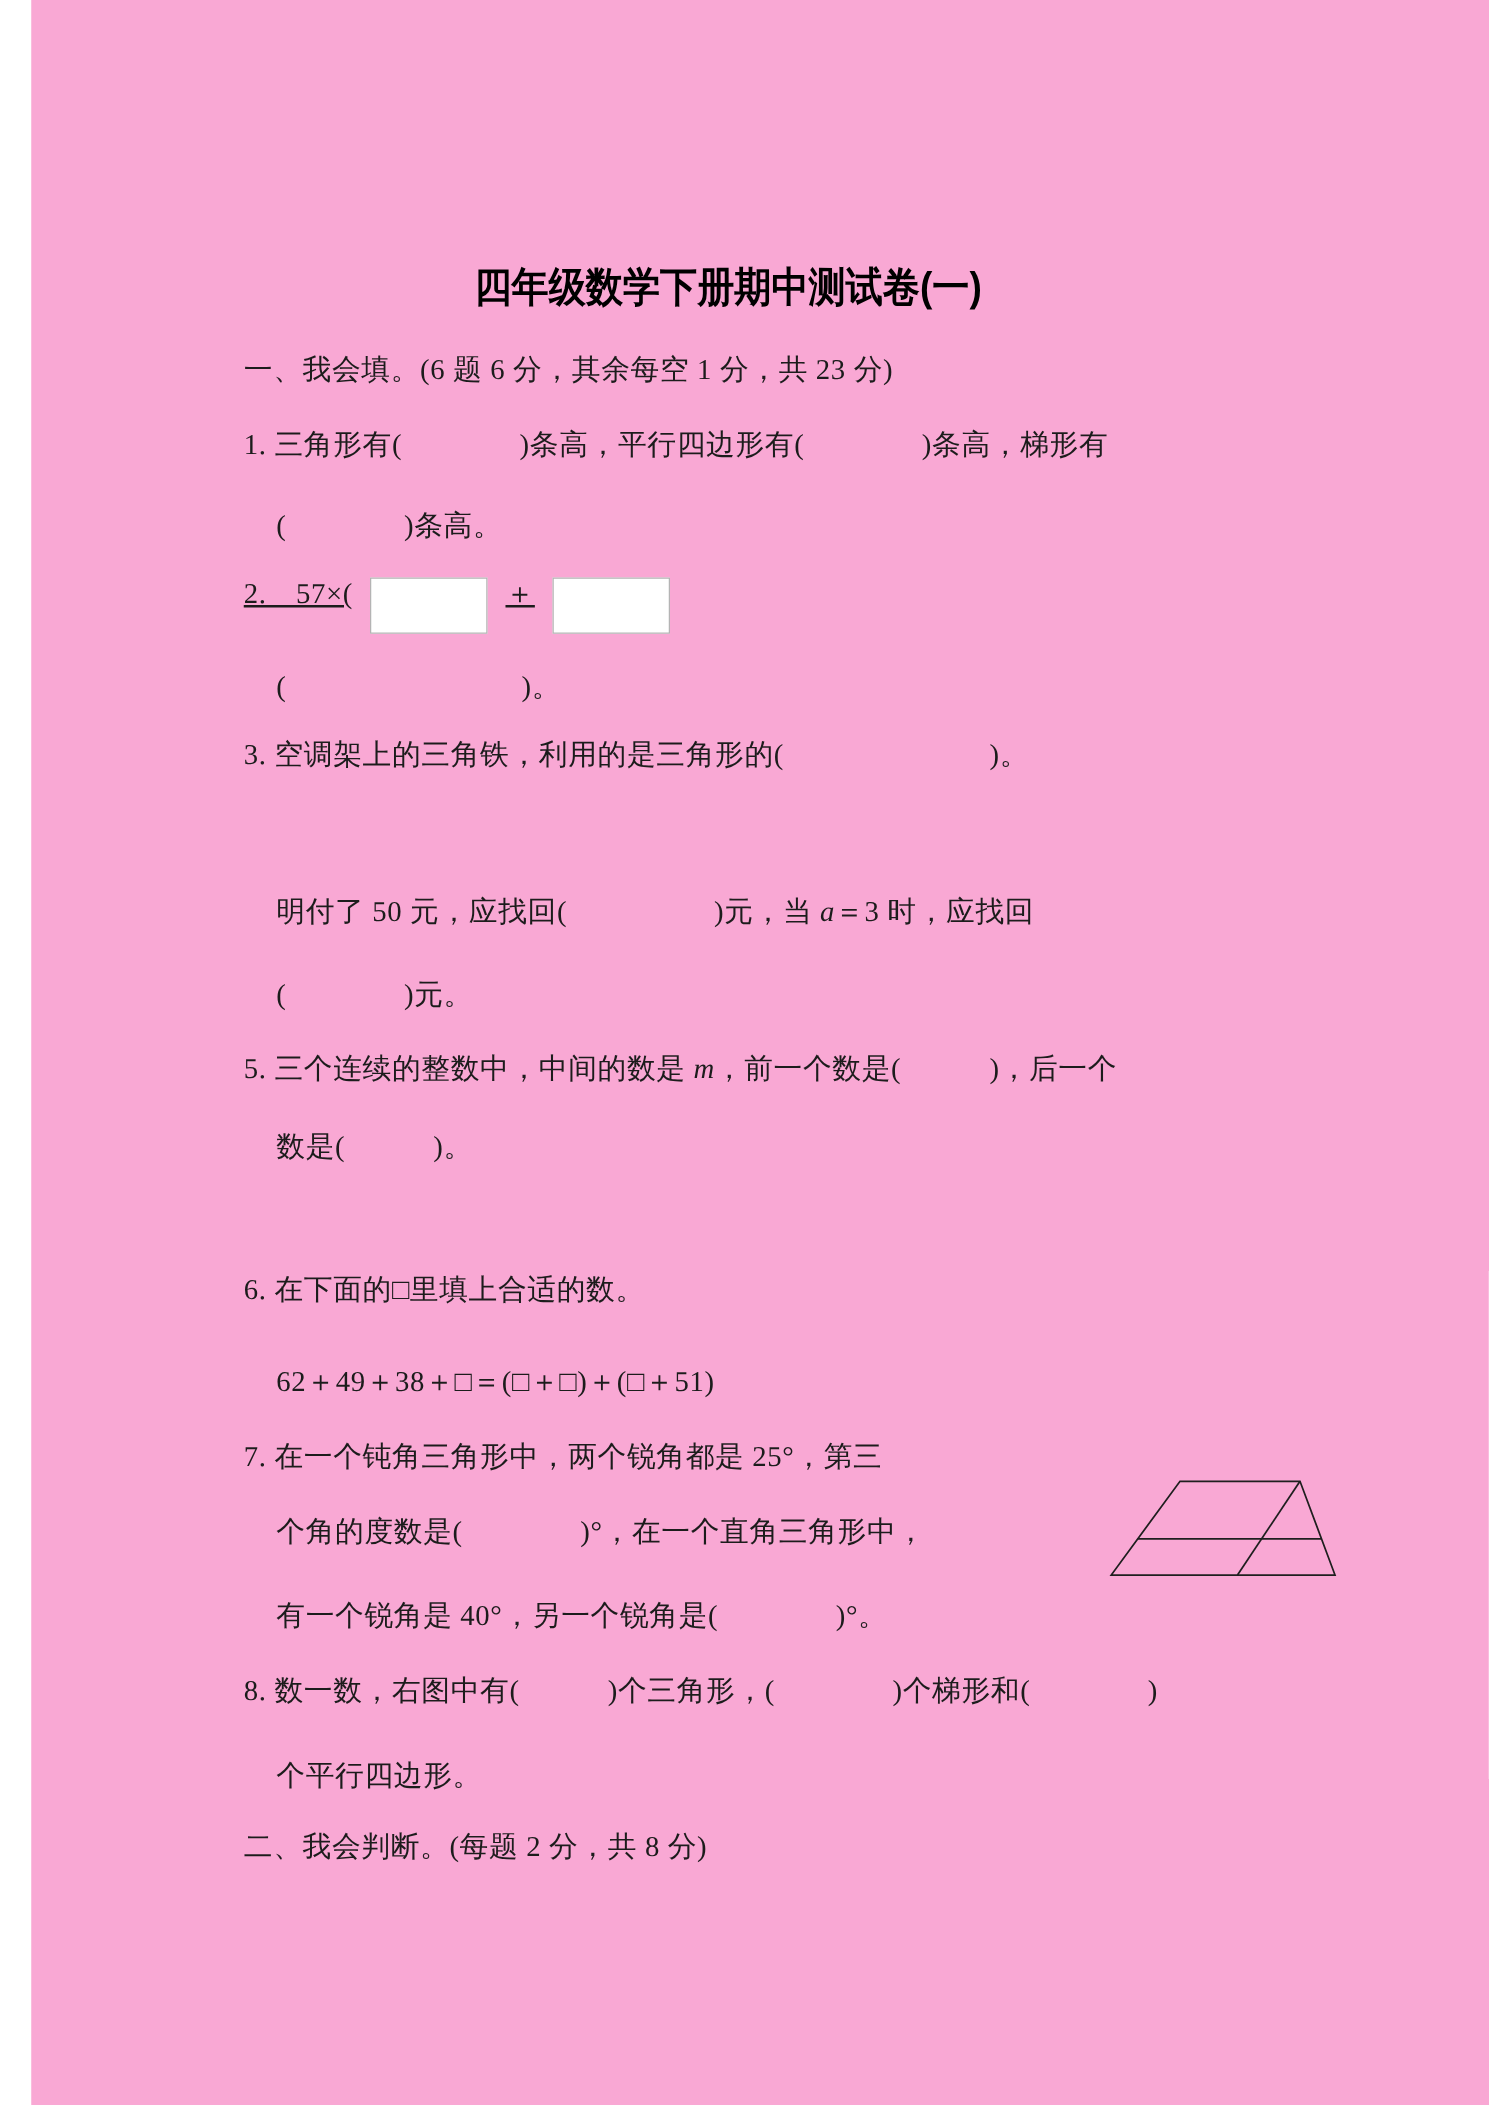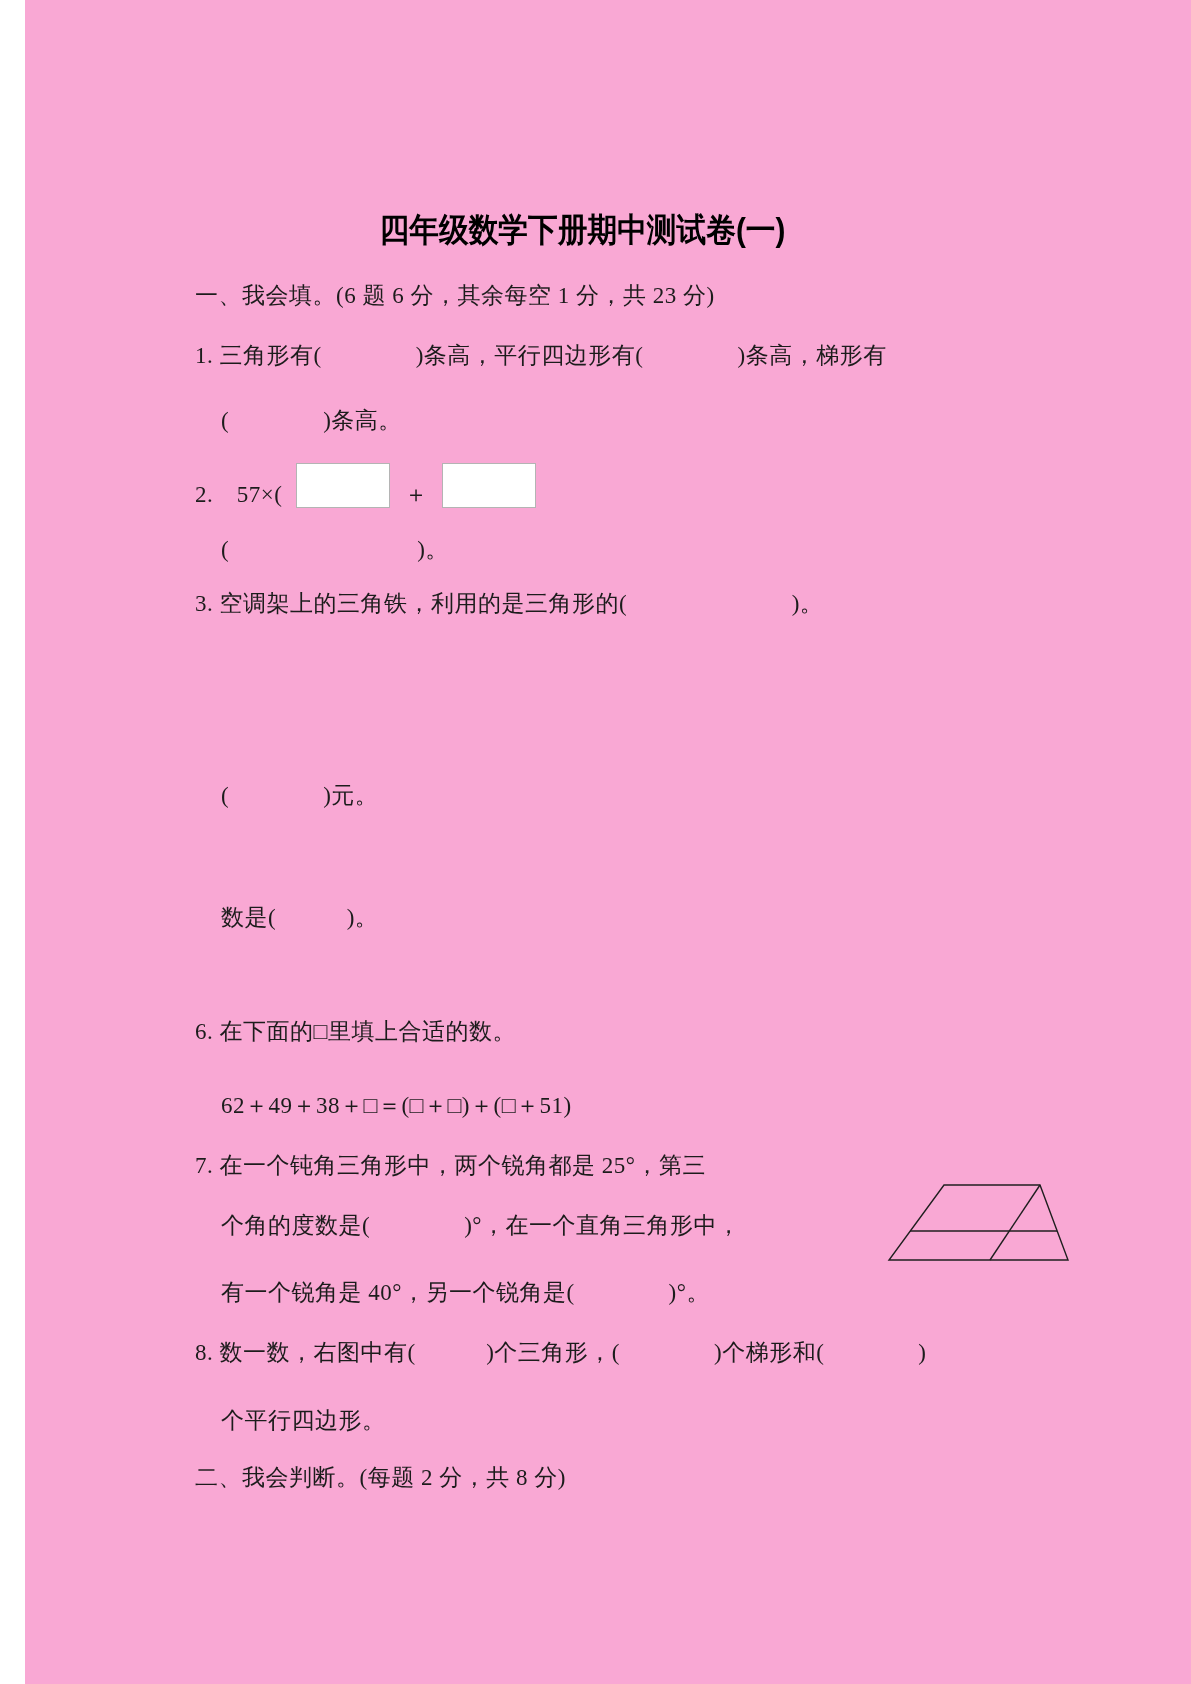--- a/index.html
+++ b/index.html
@@ -32,22 +32,23 @@
     position: absolute;
     font-size: 23px;
     line-height: 1.15;
     white-space: nowrap;
     letter-spacing: 0.5px;
   }
   .lx1 { left: 170px; }
   .lx2 { left: 196px; }
   .q2row {
     display: flex;
-    align-items: flex-end;
+    align-items: flex-start;
     height: 46px;
+    text-decoration: underline;
   }
   .fillbox {
     display: inline-block;
     width: 92px;
     height: 43px;
     border: 1px solid #b4b4b4;
     background: #ffffff;
     margin: 0 14px;
   }
   i { font-style: italic; font-family: "Liberation Serif", "DejaVu Serif", serif; }
@@ -77,22 +78,28 @@
   <div class="ln lx1 q2row" style="top:462px">
     <span>2.　57×(</span>
     <span class="fillbox"></span>
     <span>＋</span>
     <span class="fillbox"></span>
   </div>
   <div class="ln lx2" style="top:537px">(　　　　　　　　)。</div>
 
   <div class="ln lx1" style="top:591px">3. 空调架上的三角铁，利用的是三角形的(　　　　　　　)。</div>
 
+  <div class="ln lx2" style="top:717px">
+    <span>明付了 50 元，应找回(　　　　　)元，当 </span><i>a</i><span>＝3 时，应找回</span>
+  </div>
   <div class="ln lx2" style="top:783px">(　　　　)元。</div>
 
+  <div class="ln lx1" style="top:842px">
+    <span>5. 三个连续的整数中，中间的数是 </span><i>m</i><span>，前一个数是(　　　)，后一个</span>
+  </div>
   <div class="ln lx2" style="top:905px">数是(　　　)。</div>
 
   <div class="ln lx1" style="top:1019px">6. 在下面的□里填上合适的数。</div>
   <div class="ln lx2" style="top:1093px">62＋49＋38＋□＝(□＋□)＋(□＋51)</div>
 
   <div class="ln lx1" style="top:1153px">7. 在一个钝角三角形中，两个锐角都是 25°，第三</div>
   <div class="ln lx2" style="top:1213px">个角的度数是(　　　　)°，在一个直角三角形中，</div>
   <div class="ln lx2" style="top:1280px">有一个锐角是 40°，另一个锐角是(　　　　)°。</div>
 
   <svg class="figure" viewBox="0 0 200 88" aria-hidden="true">

